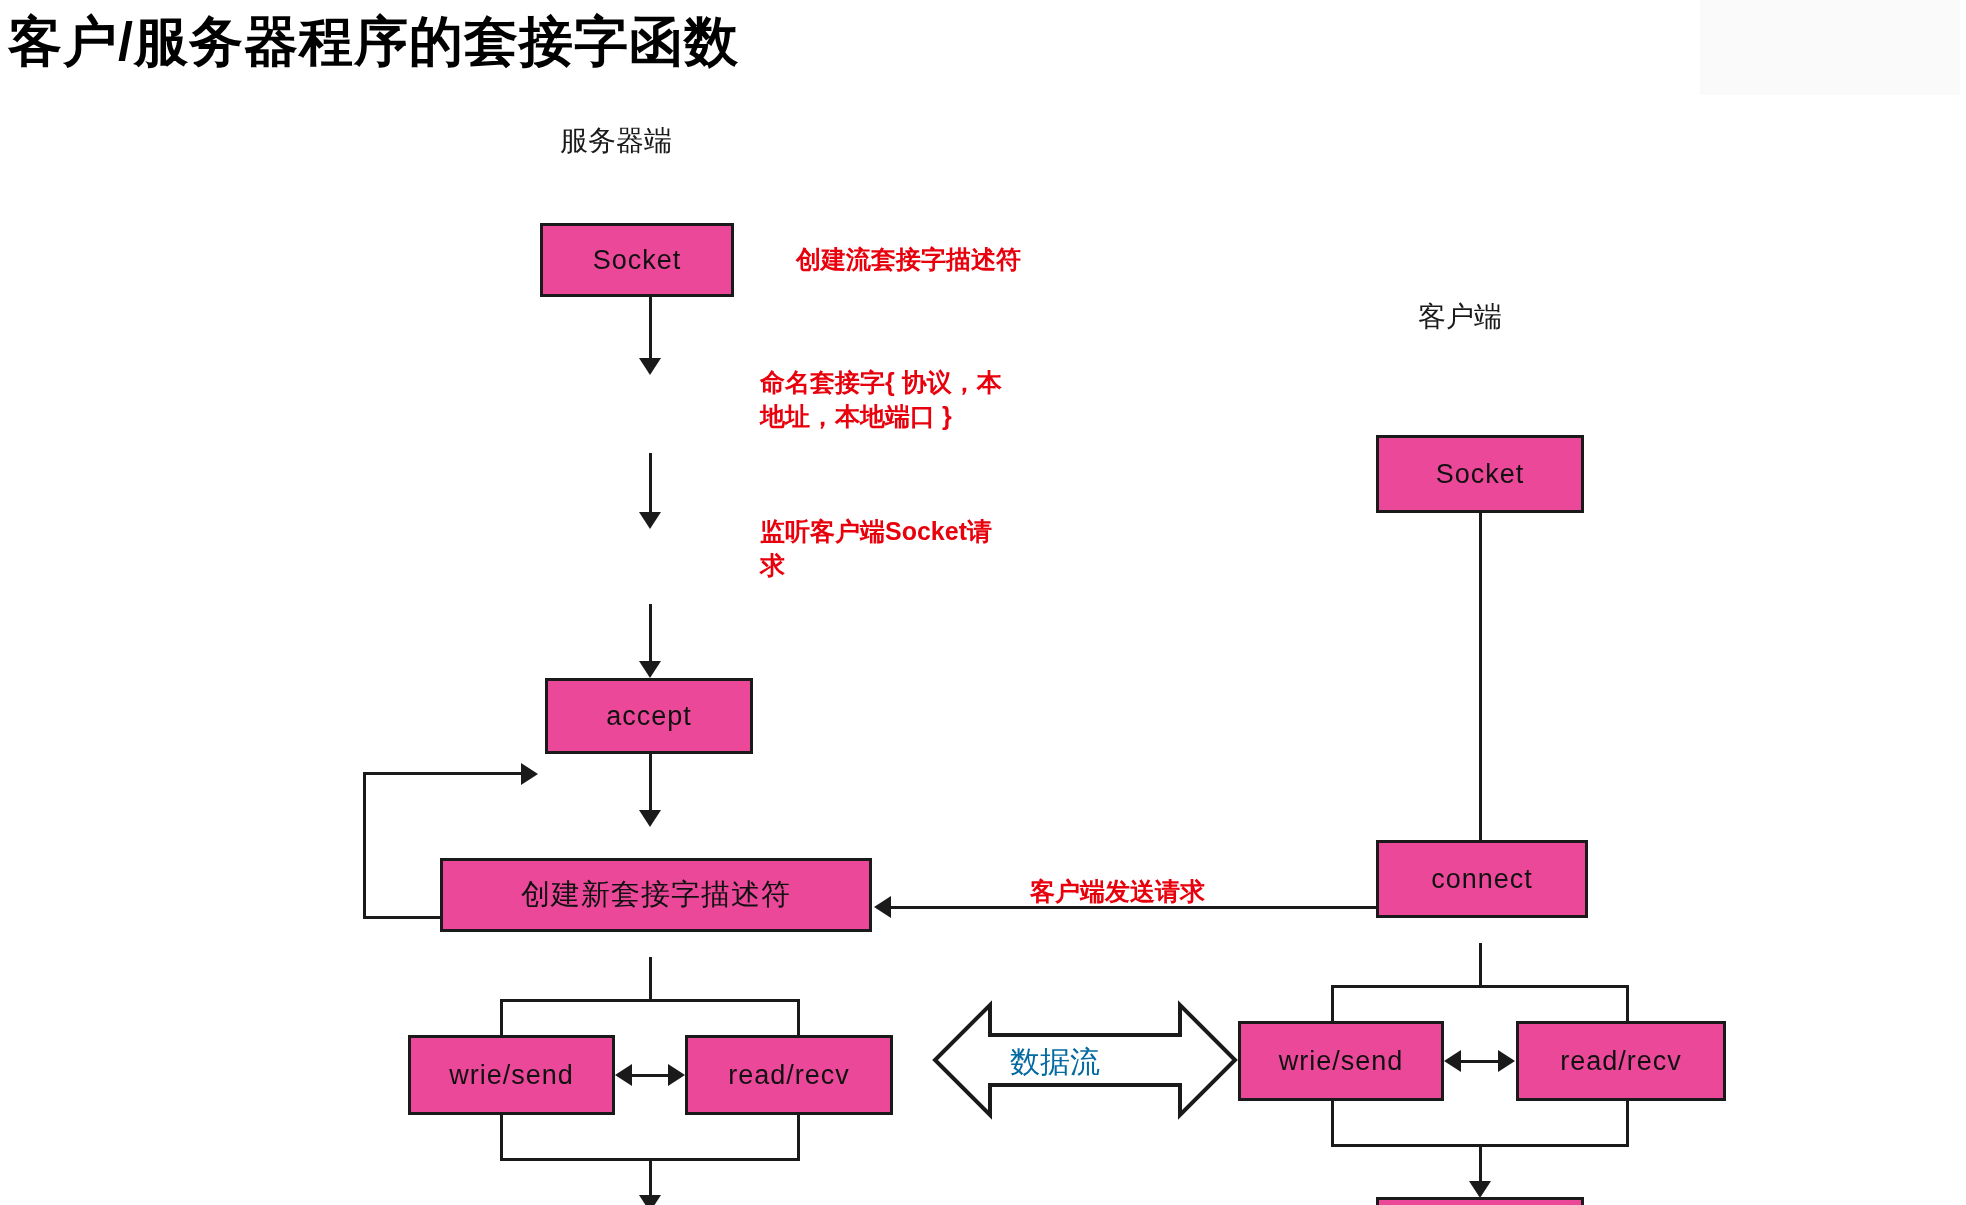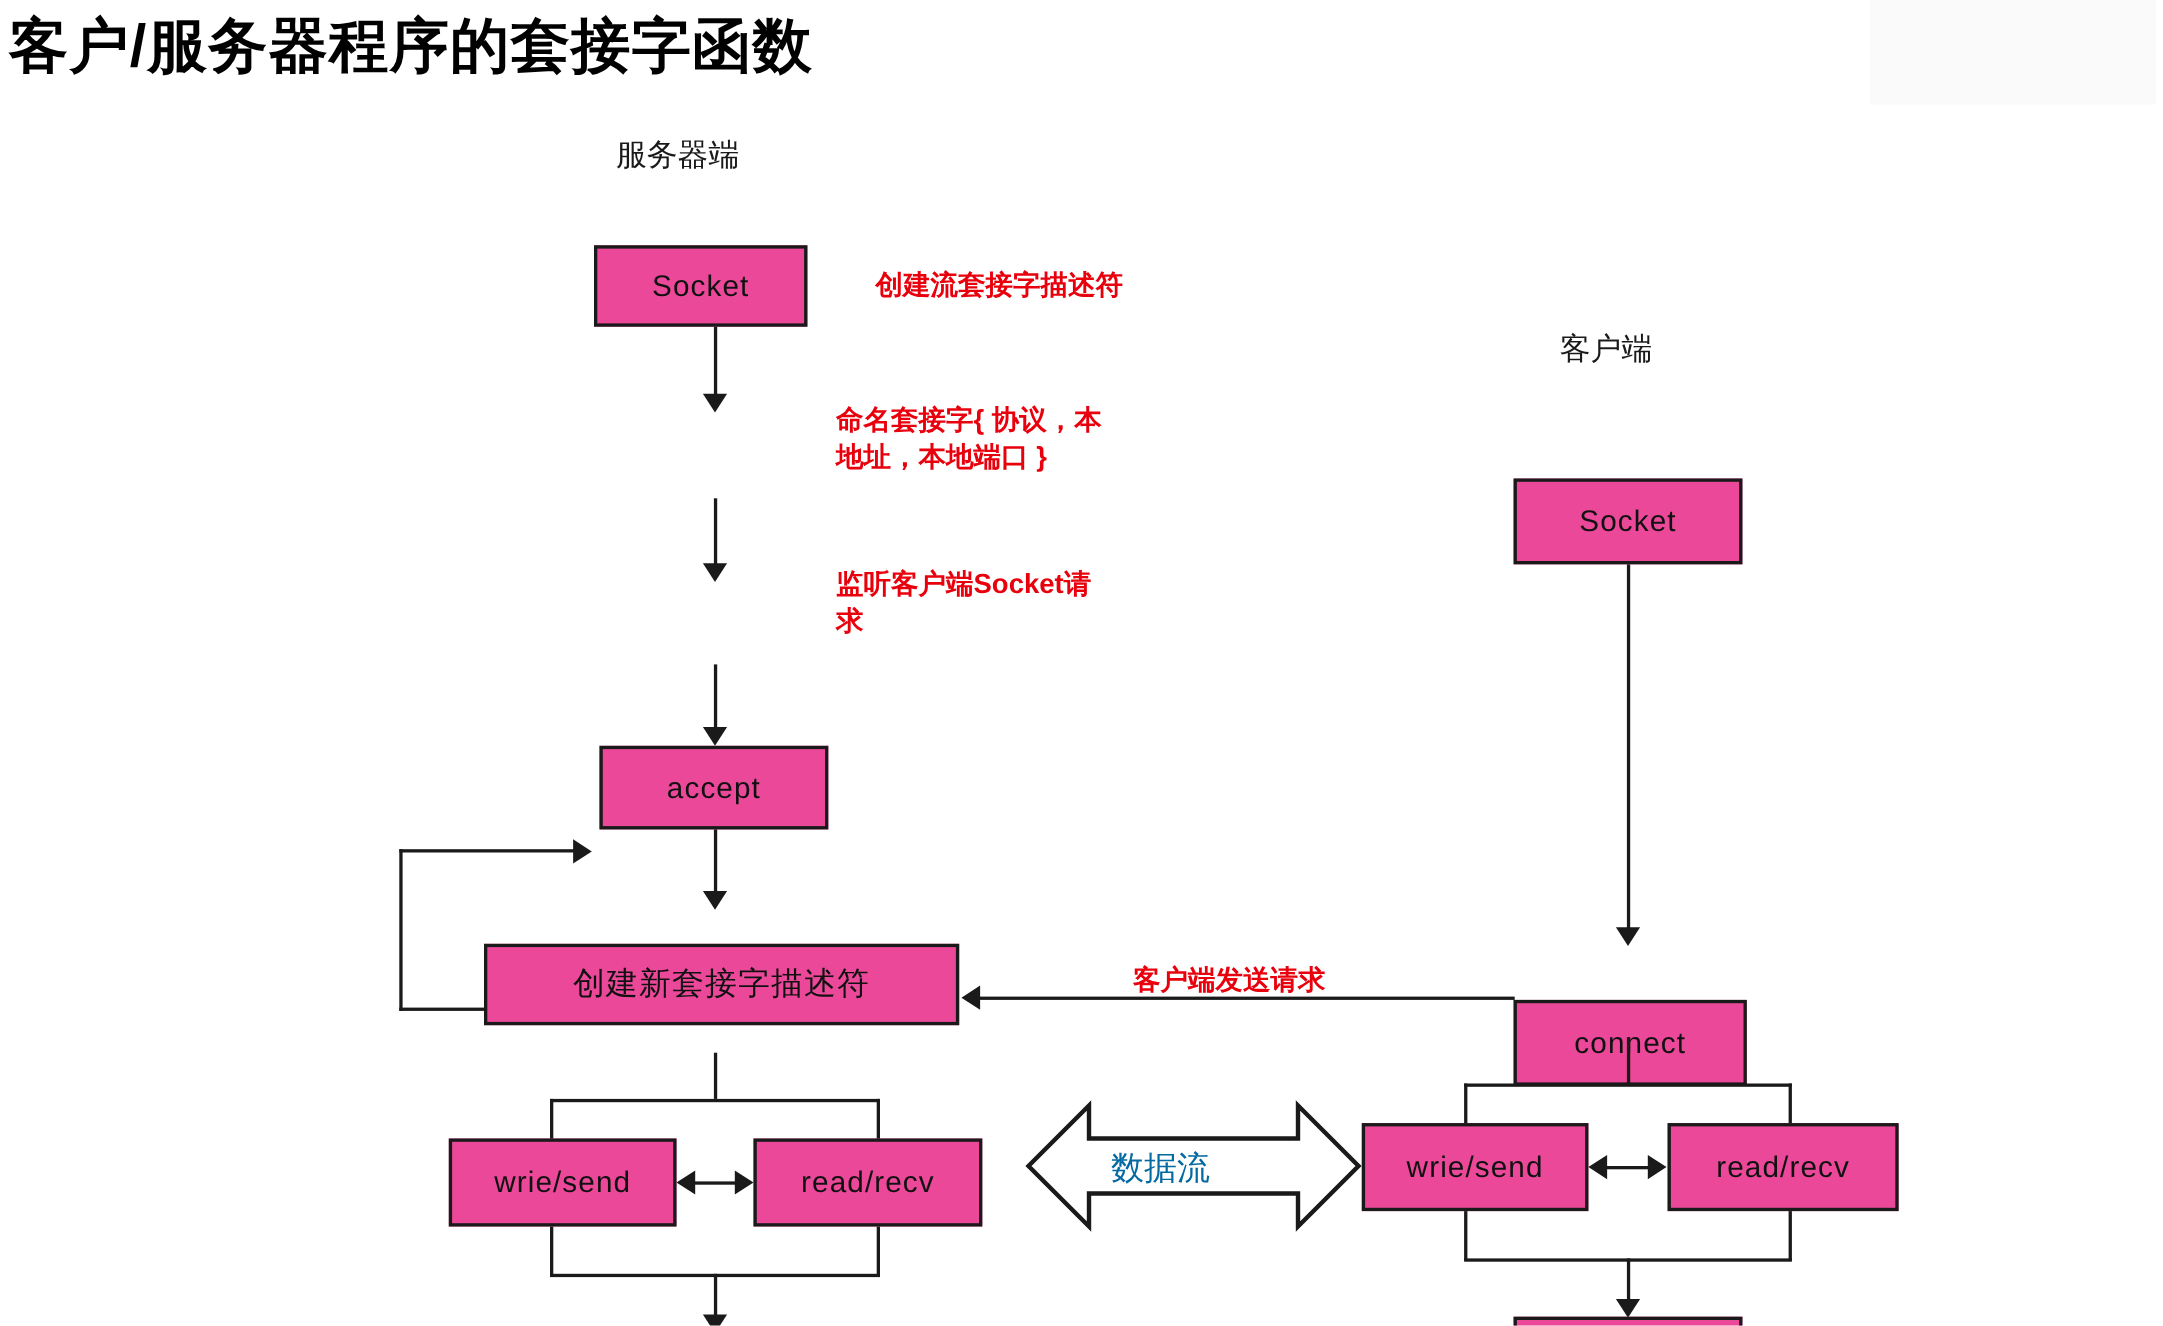--- a/index.html
+++ b/index.html
@@ -159,21 +159,21 @@
   <div class="line v" style="left:500px; top:1005px; height:45px;"></div>
   <div class="line v" style="left:797px; top:1005px; height:45px;"></div>
   <div class="line h" style="left:500px; top:1048px; width:300px;"></div>
   <div class="line v" style="left:649px; top:1048px; height:42px;"></div>
   <div class="arrow down" style="left:639px; top:1085px;"></div>
 
   <div class="node" style="left:1376px; top:325px; width:208px; height:78px;">Socket</div>
   <div class="line v" style="left:1479px; top:403px; height:335px;"></div>
   <div class="arrow down" style="left:1469px; top:733px;"></div>
 
-  <div class="node" style="left:1376px; top:799px; width:212px; height:78px;">connect</div>
+  <div class="node" style="left:1376px; top:730px; width:212px; height:78px;">connect</div>
 
   <div class="line h" style="left:890px; top:796px; width:487px;"></div>
   <div class="arrow left" style="left:874px; top:786px;"></div>
   <div class="note" style="left:1030px; top:765px;">客户端发送请求</div>
 
   <div class="line v" style="left:1479px; top:833px; height:42px;"></div>
   <div class="line h" style="left:1331px; top:875px; width:298px;"></div>
   <div class="line v" style="left:1331px; top:875px; height:42px;"></div>
   <div class="arrow down" style="left:1321px; top:912px;"></div>
   <div class="line v" style="left:1626px; top:875px; height:42px;"></div>

